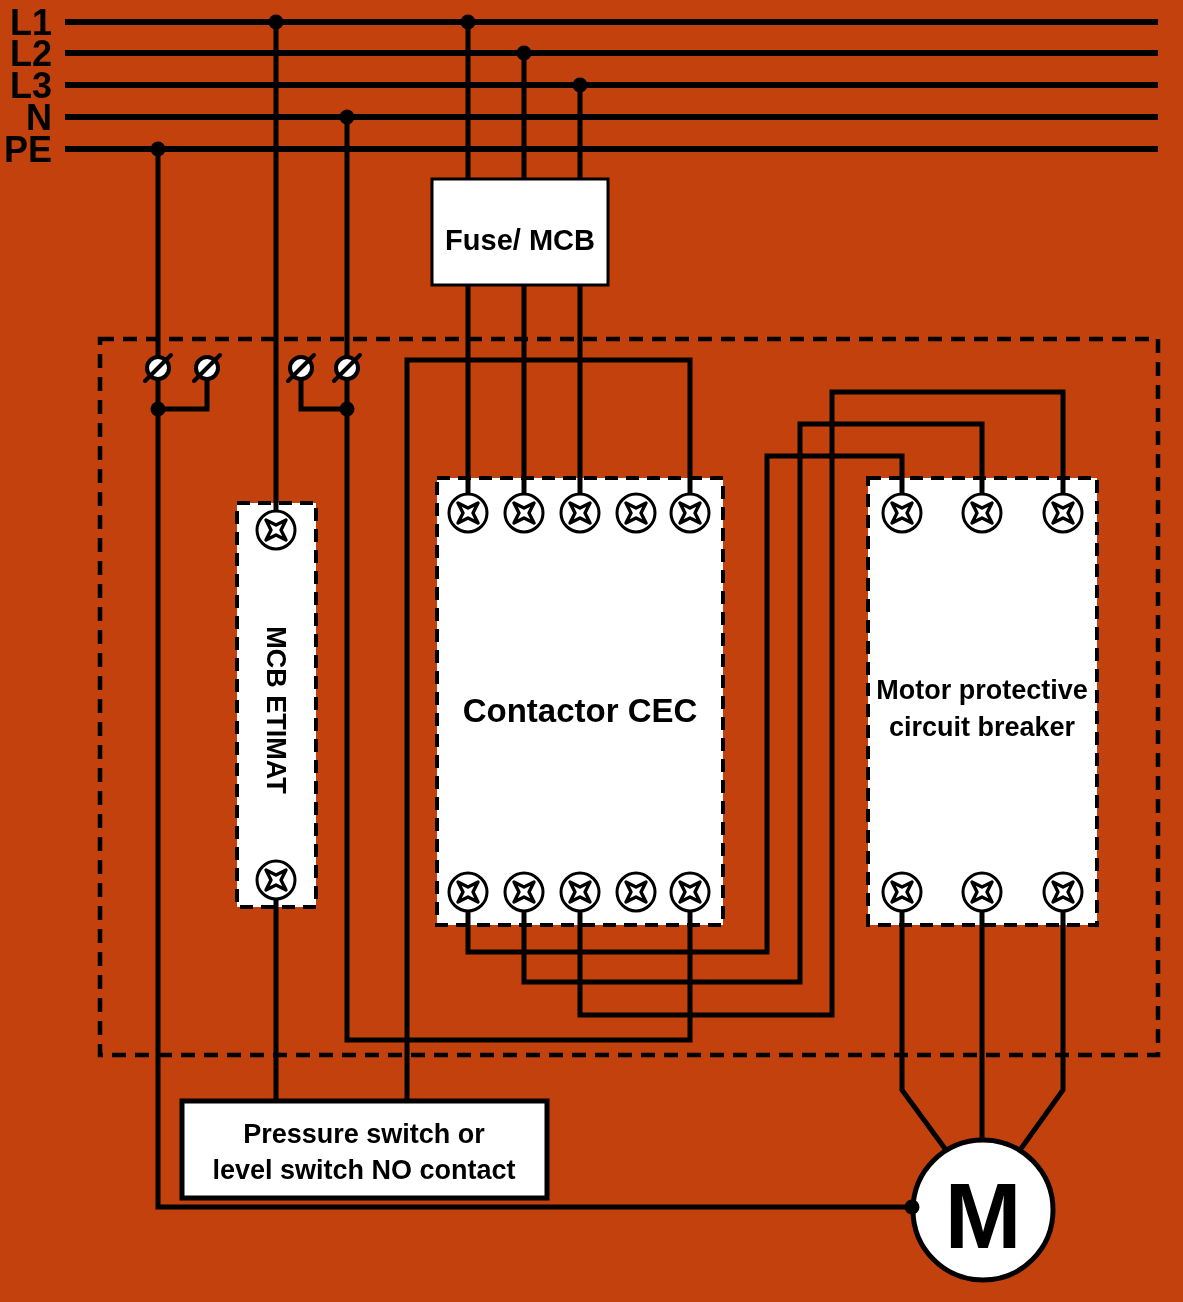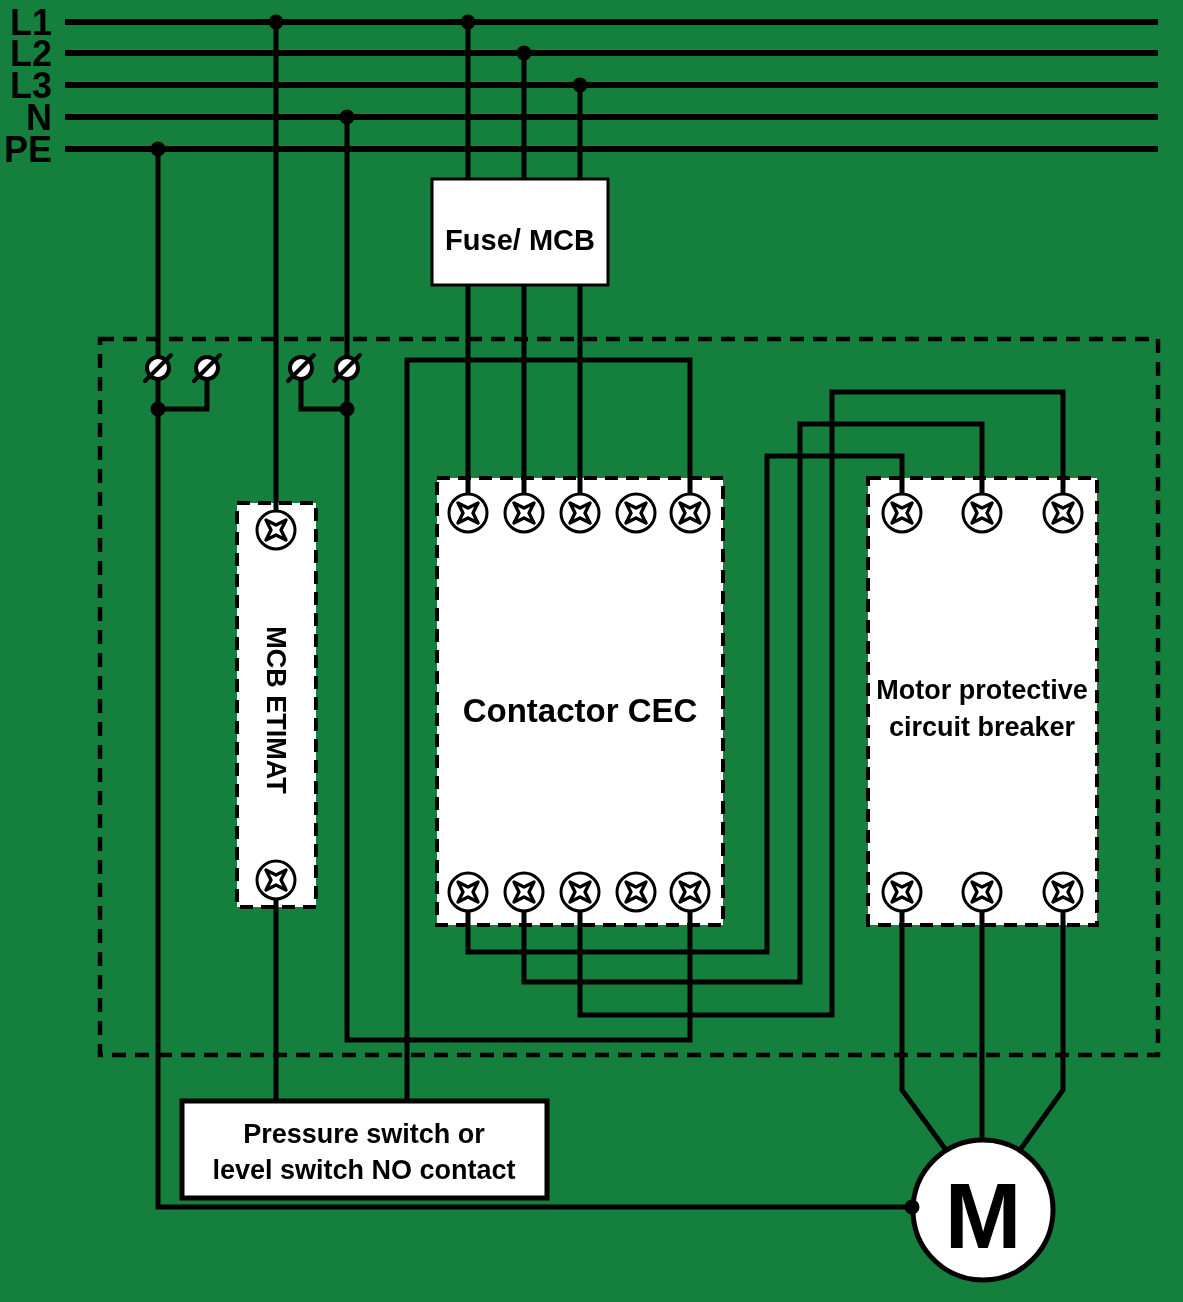--- a/index.html
+++ b/index.html
@@ -4,21 +4,21 @@
 <style>
   html, body {
     margin: 0;
     padding: 0;
     background: #ffffff;
   }
   .canvas {
     position: relative;
     width: 1183px;
     height: 1302px;
-    background: #15803d;
+    background: #c2410c;
     font-family: "Liberation Sans", sans-serif;
   }
   svg { display: block; }
   .rail-label {
     font: bold 36px "Liberation Sans", sans-serif;
     fill: #000000;
   }
   .box-label {
     font: bold 29px "Liberation Sans", sans-serif;
     fill: #000000;

